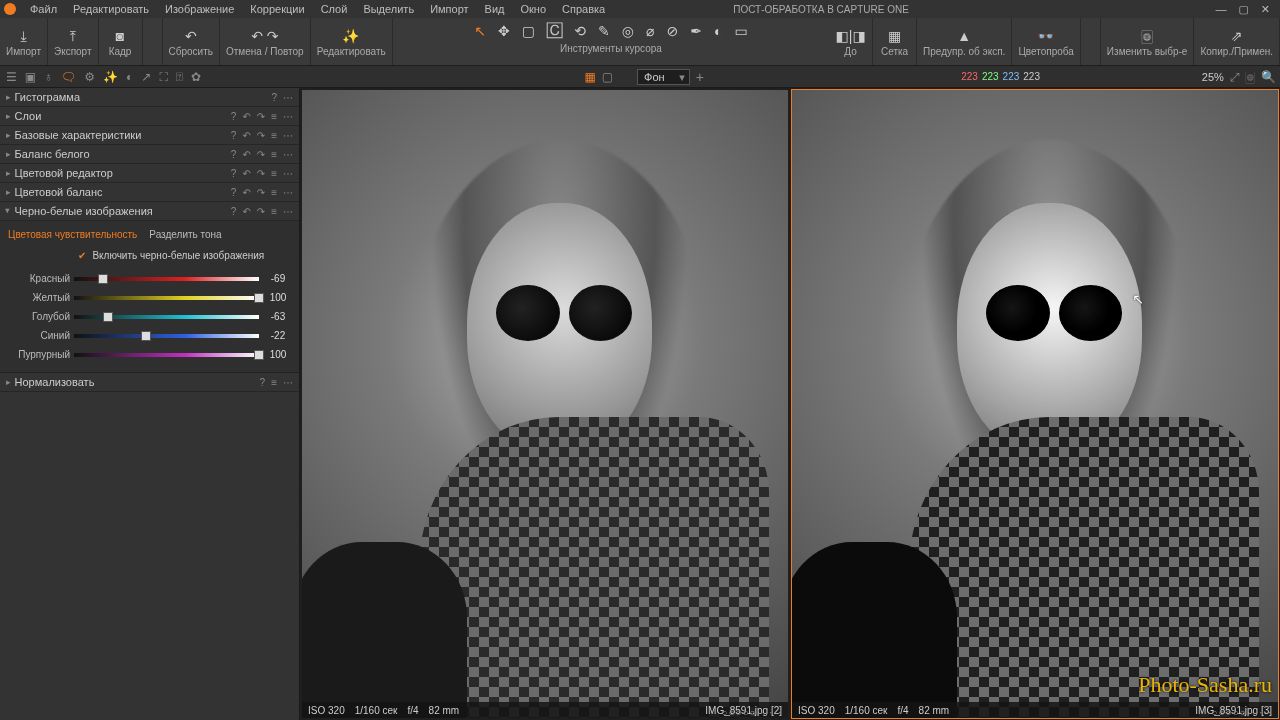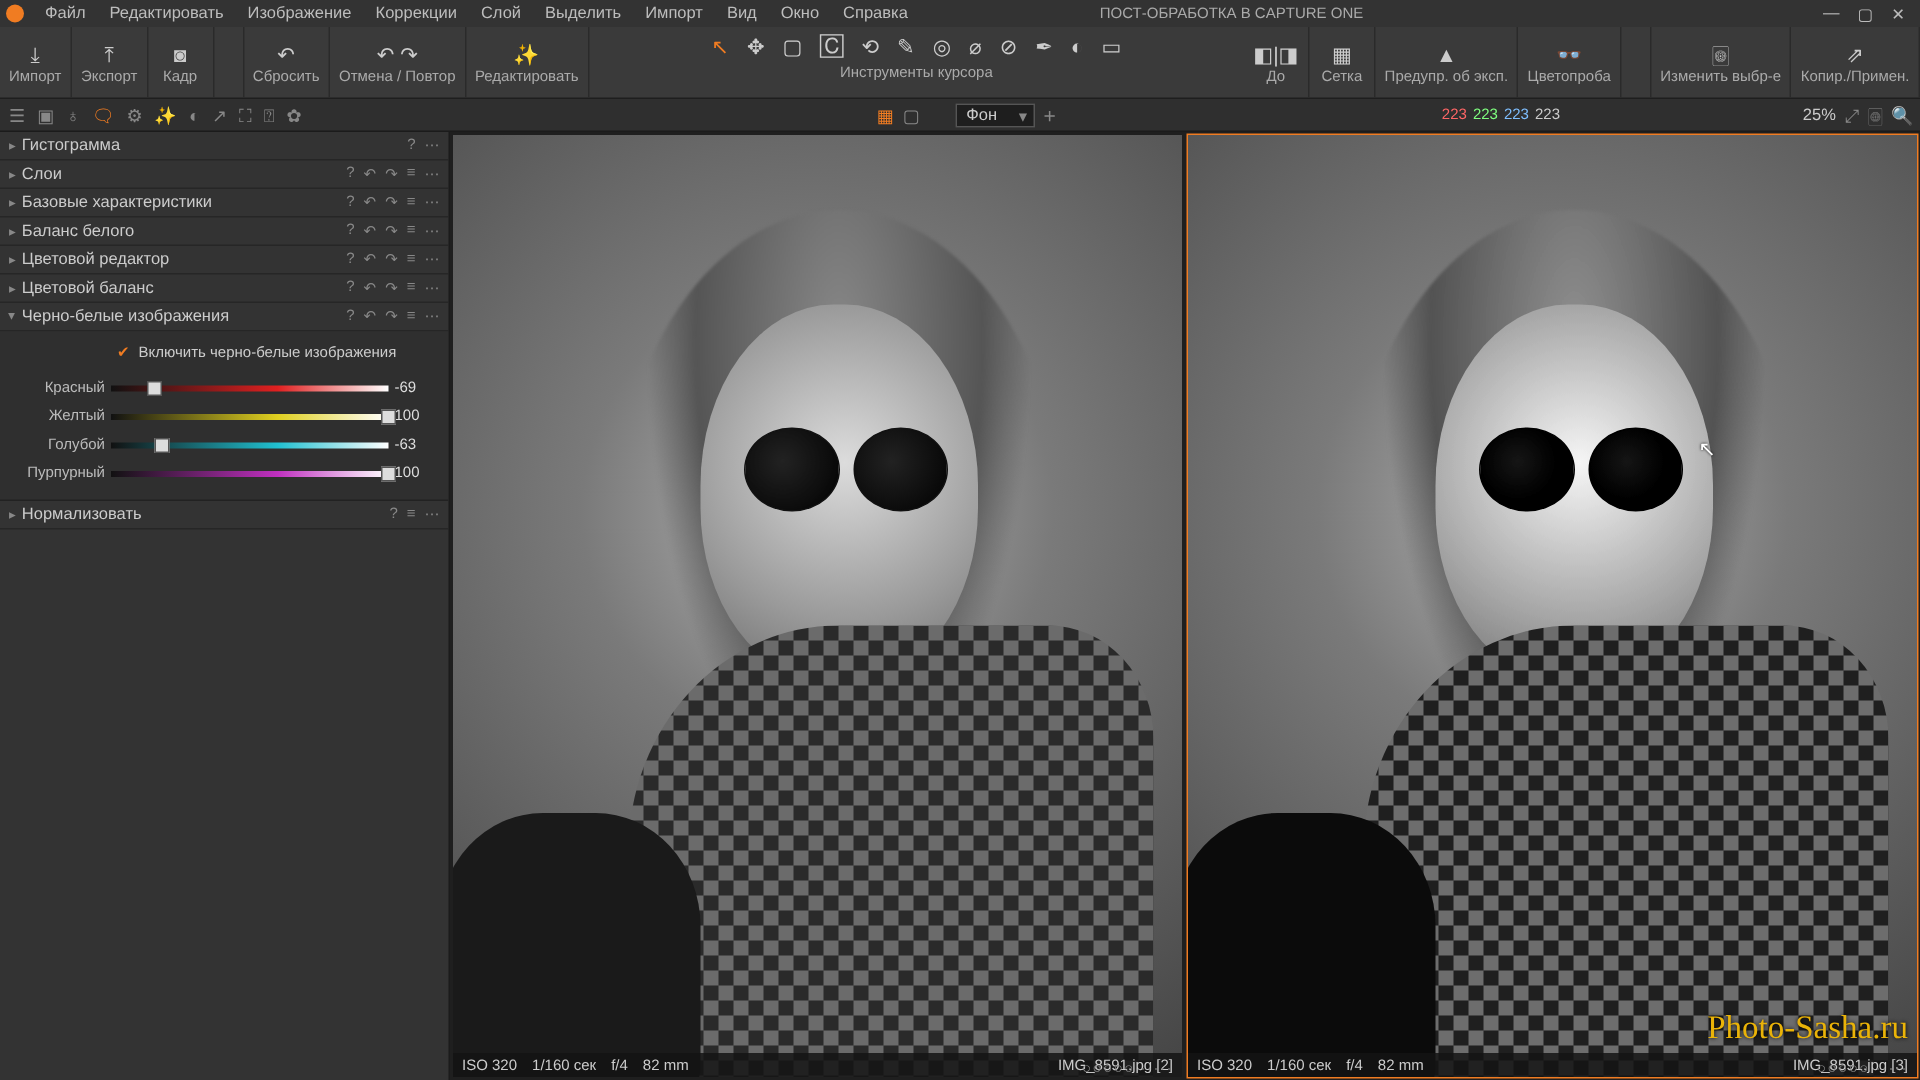--- a/index.html
+++ b/index.html
@@ -53,21 +53,21 @@
 .panel-body { background:#2f2f2f; padding:4px 6px 8px; border-bottom:1px solid #222;}
 .subtabs { display:flex; gap:12px; padding:4px 0 6px 2px; }
 .subtabs span { font-size:10px; color:#bbb; cursor:pointer;}
 .subtabs .active { color:#f07c22; }
 .chk-row { display:flex; align-items:center; gap:6px; font-size:10px; color:#ccc; padding:4px 0 8px 72px;}
 .chk { color:#f07c22; }
 .slider-row { display:flex; align-items:center; height:19px; gap:4px; }
 .slider-row .lbl { width:64px; text-align:right; font-size:10px; color:#bbb;}
 .slider-row .track { flex:1; height:4px; position:relative; }
 .slider-row .knob { position:absolute; top:-3px; width:10px; height:10px; background:#ddd; border:1px solid #555; transform:translateX(-50%); }
-.slider-row .val { width:30px; text-align:left; font-size:10px; color:#ddd;}
+.slider-row .val { width:30px; text-align:center; font-size:10px; color:#ddd;}
 .tr-red    { background:linear-gradient(90deg,#111,#e02020 60%,#fff);}
 .tr-yellow { background:linear-gradient(90deg,#111,#e0d020 60%,#fff);}
 .tr-green  { background:linear-gradient(90deg,#111,#20c040 60%,#fff);}
 .tr-cyan   { background:linear-gradient(90deg,#111,#20c0d0 60%,#fff);}
 .tr-blue   { background:linear-gradient(90deg,#111,#3060e0 60%,#fff);}
 .tr-mag    { background:linear-gradient(90deg,#111,#c030c0 60%,#fff);}
 
 
 .viewer { flex:1; background:#1f1f1f; display:flex; gap:4px; padding:2px; position:relative;}
 .pane { flex:1; background:radial-gradient(circle at 50% 40%,#b5b5b5 0%,#7a7a7a 35%,#444 100%); position:relative; overflow:hidden;}
@@ -290,20 +290,24 @@
     <span class="title">Черно-белые изображения</span>
     <span class="ctl">
           <span>?</span>
           <span>↶</span>
           <span>↷</span>
           <span>≡</span>
           <span>⋯</span>
         </span>
   </div>
       <div class="panel-body">
+      <div class="subtabs">
+        <span class="active">Цветовая чувствительность</span>
+        <span>Разделить тона</span>
+      </div>
       <div class="chk-row">
           <span class="chk">✔</span>
         <span>Включить черно-белые изображения</span>
         </div>
       <div class="slider-row">
           <span class="lbl">Красный</span>
           <div class="track tr-red">
             <div class="knob" style="left:15.5%"></div>
           </div>
           <span class="val">-69</span>
@@ -314,20 +318,27 @@
             <div class="knob" style="left:100%"></div>
           </div>
           <span class="val">100</span>
         </div>
         <div class="slider-row">
           <span class="lbl">Голубой</span>
           <div class="track tr-cyan">
             <div class="knob" style="left:18.5%"></div>
           </div>
           <span class="val">-63</span>
+        </div>
+        <div class="slider-row">
+          <span class="lbl">Синий</span>
+          <div class="track tr-blue">
+            <div class="knob" style="left:39%"></div>
+          </div>
+          <span class="val">-22</span>
         </div>
         <div class="slider-row">
           <span class="lbl">Пурпурный</span>
           <div class="track tr-mag">
             <div class="knob" style="left:100%"></div>
           </div>
           <span class="val">100</span>
         </div>
     </div>
       <div class="panel-hdr">

